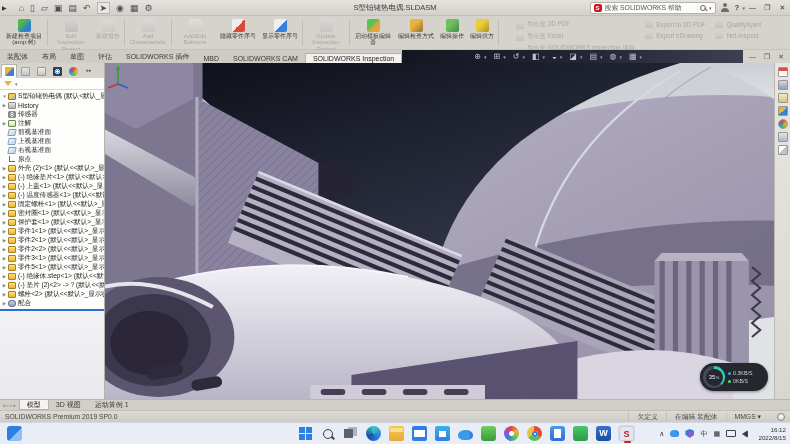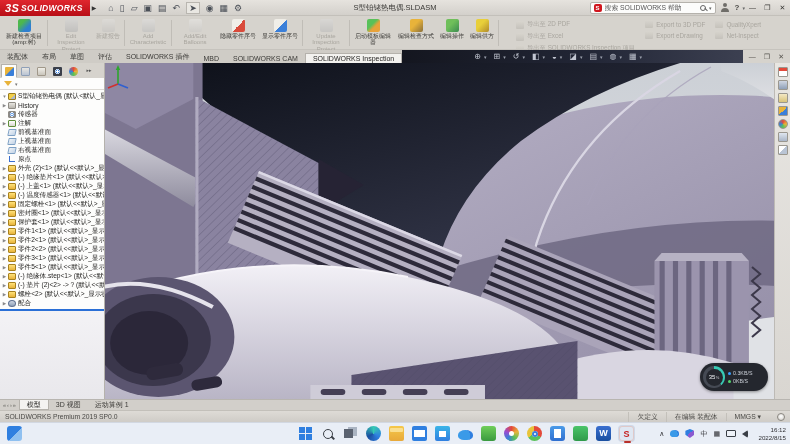--- a/index.html
+++ b/index.html
@@ -216,24 +216,20 @@
   .tr-volume{width:0;height:0;border-top:4px solid transparent;border-bottom:4px solid transparent;
     border-right:6px solid #3a3f46;}
   .tb-clock{position:absolute;right:4px;text-align:right;font-size:6.2px;line-height:7.2px;color:#2f2f33;}
 </style>
 </head>
 <body>
 
 <div class="app">
 
   <div class="titlebar">
-    <div class="logo">
-      <span class="pre">3S</span>
-      <span>SOLIDWORKS</span>
-    </div>
     <span class="logo-arrow">▶</span>
     <div class="qa" id="qa">
         <span class="qa-btn">⌂</span>
         <span class="qa-btn">▯</span>
         <span class="qa-btn">▱</span>
         <span class="qa-btn">▣</span>
         <span class="qa-btn">▤</span>
         <span class="qa-btn">↶</span>
         <span class="qa-btn sel">➤</span>
         <span class="qa-btn">◉</span>

